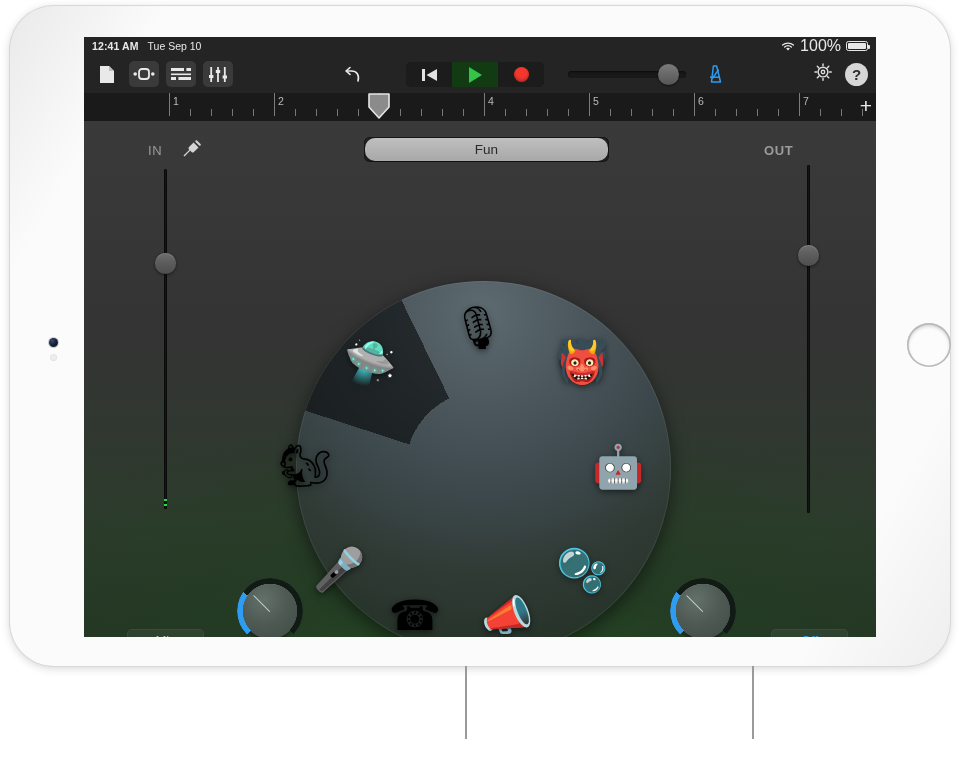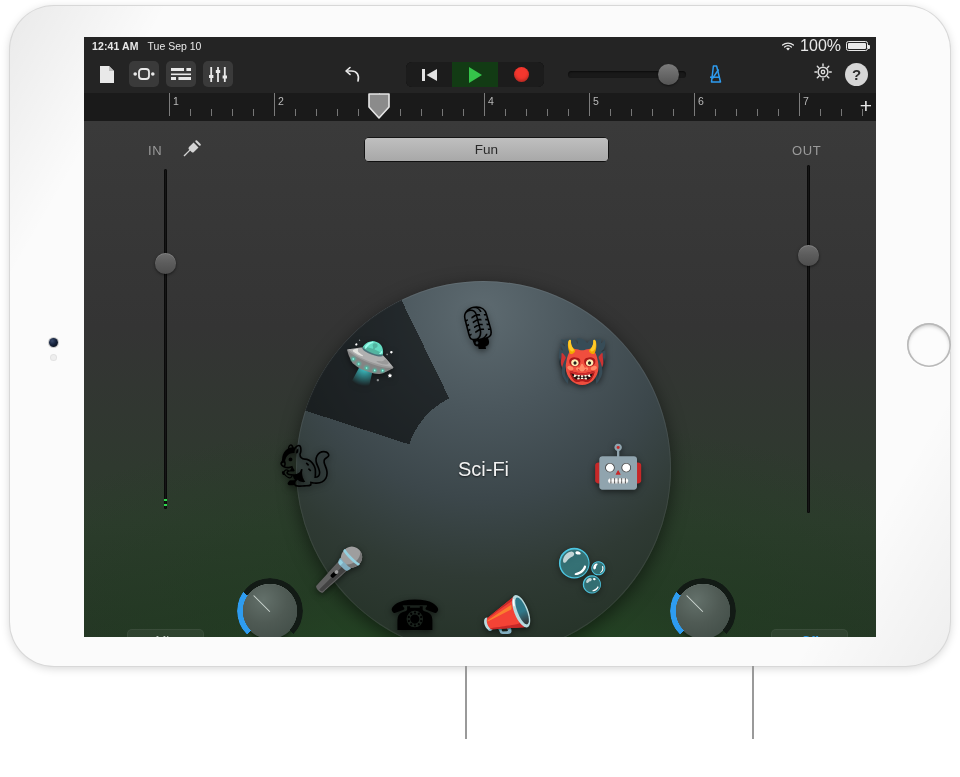--- a/index.html
+++ b/index.html
@@ -151,21 +151,21 @@
     position: absolute; left: 280px; top: 116px; width: 245px; height: 25px;
     background: #232323; border-radius: 6px; display: flex; overflow: hidden;
     box-shadow: inset 0 0 0 1px #171717;
   }
   .seg {
     flex: 1; display: flex; align-items: center; justify-content: center;
     font-size: 13.5px; color: #d7d7d7;
   }
   .seg.active {
     background: linear-gradient(180deg,#bfbfbf,#a8a8a8); color: #2a2a2a;
-    border-radius: 3px; margin: 1px; box-shadow: 0 1px 2px rgba(0,0,0,.4);
+    border-radius: 10px; margin: 1px; box-shadow: 0 1px 2px rgba(0,0,0,.4);
   }
 
   
   .wheel {
     position: absolute; left: 212px; top: 160px; width: 375px; height: 375px;
     border-radius: 50%;
     background:
       radial-gradient(circle at 50% 8%, #5d6a70 0%, #4a565c 26%, #3c474b 48%, #2f3a34 68%, #27342a 84%, #1e2a1f 100%);
     box-shadow: 0 5px 18px rgba(0,0,0,.5), inset 0 0 0 1px rgba(255,255,255,.07);
   }
@@ -390,32 +390,31 @@
           <path d="M4.5 17.5 11.8 10l-.8-.8L3.5 16.5z" fill="#d4d4d4"></path>
           <path d="M13.6 3.5 18.5 8.4l-4.6 4.6a1.6 1.6 0 0 1-2.3 0l-2.6-2.6a1.6 1.6 0 0 1 0-2.3z" fill="#d4d4d4"></path>
           <path d="M16.3 2.2 19.8 5.7" stroke="#d4d4d4" stroke-width="2" stroke-linecap="round"></path>
         </svg>
         <div class="slider-v" style="left:80px; top:48px; height:340px;">
           <div class="slider-thumb" style="top:84px;"></div>
           <div class="level-led" style="top:330px;"></div>
           <div class="level-led" style="top:335px;"></div>
         </div>
 
-        <div class="io-label" style="left:708px; top:22px;">OUT</div>
+        <div class="io-label" style="left:680px; top:22px;font-weight:bold;">OUT</div>
         <div class="slider-v" style="left:723px; top:44px; height:348px;">
           <div class="slider-thumb" style="top:80px;"></div>
         </div>
 
         <div class="segmented" style="top:16px;">
           <div class="seg active">Fun</div>
         </div>
 
         <div class="wheel">
           <div class="wedge-selected"></div>
-          <div class="wheel-label">Sci-Fi</div>
 
           <div class="w-icon" style="left:46px; top:53px;">
             <span>🛸</span>
           </div>
           <div class="w-icon" style="left:153px; top:18px;">
             <span>🎙</span>
           </div>
           <div class="w-icon" style="left:258px; top:52px;">
             <span>👹</span>
           </div>

